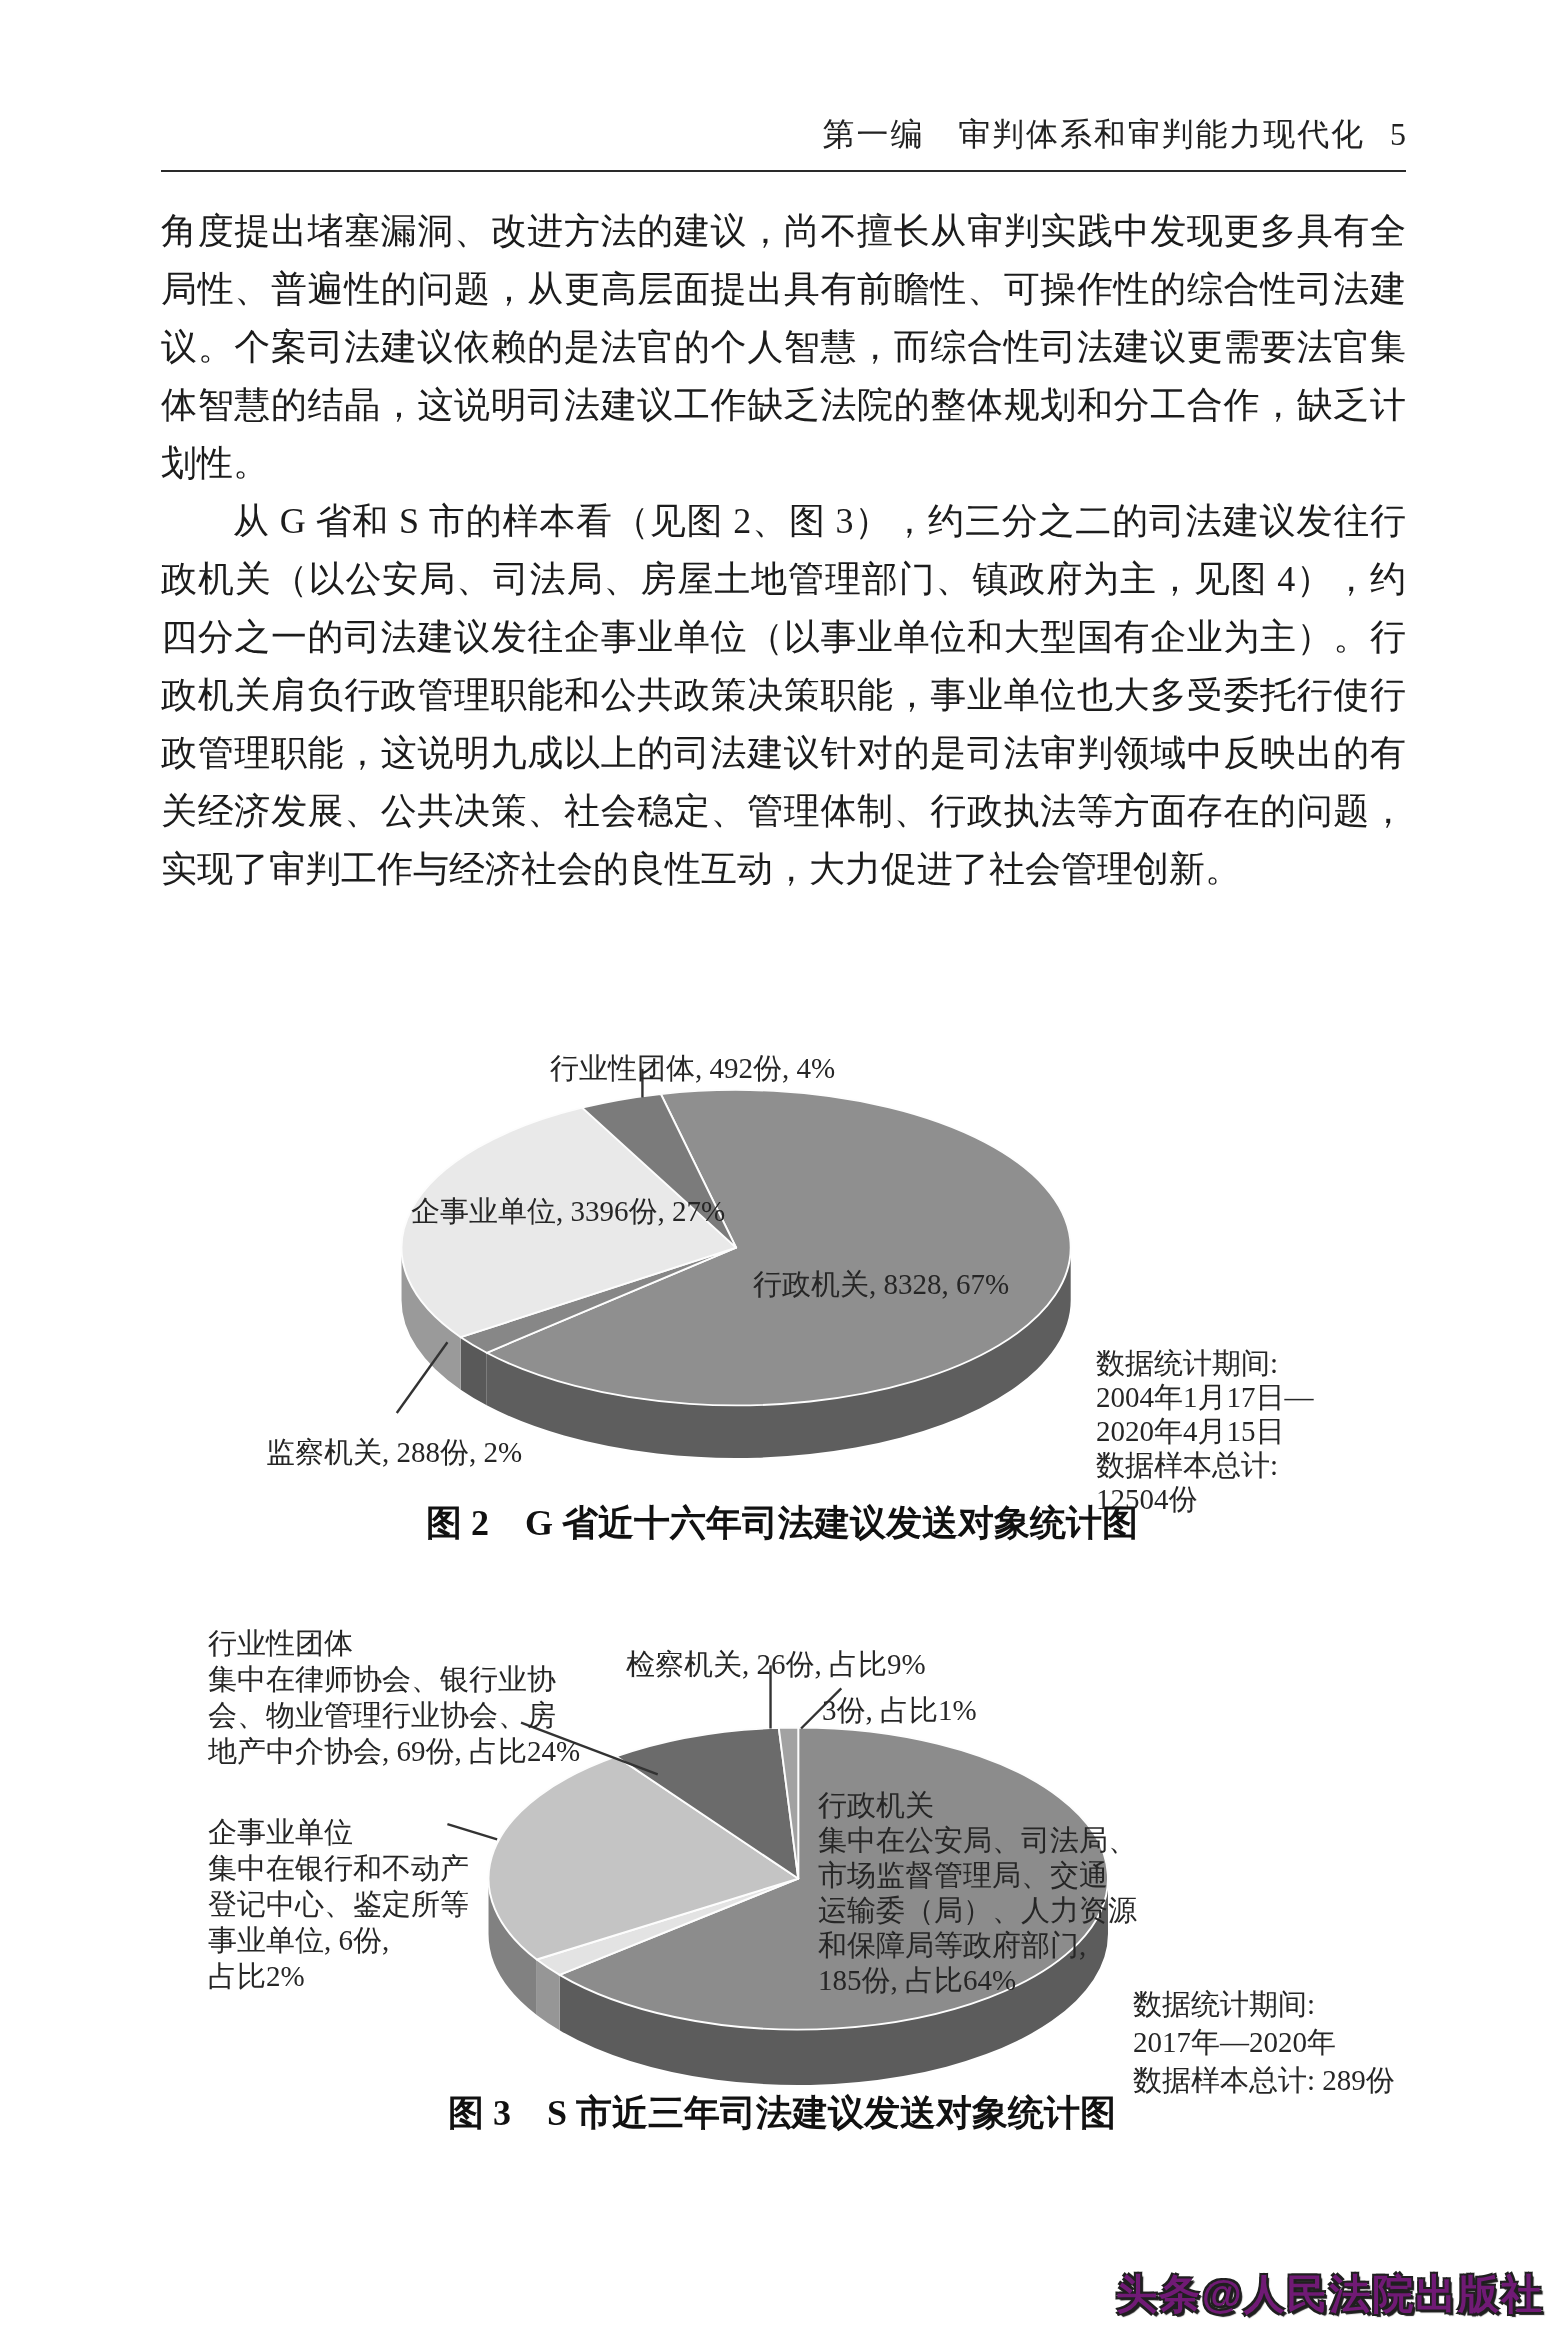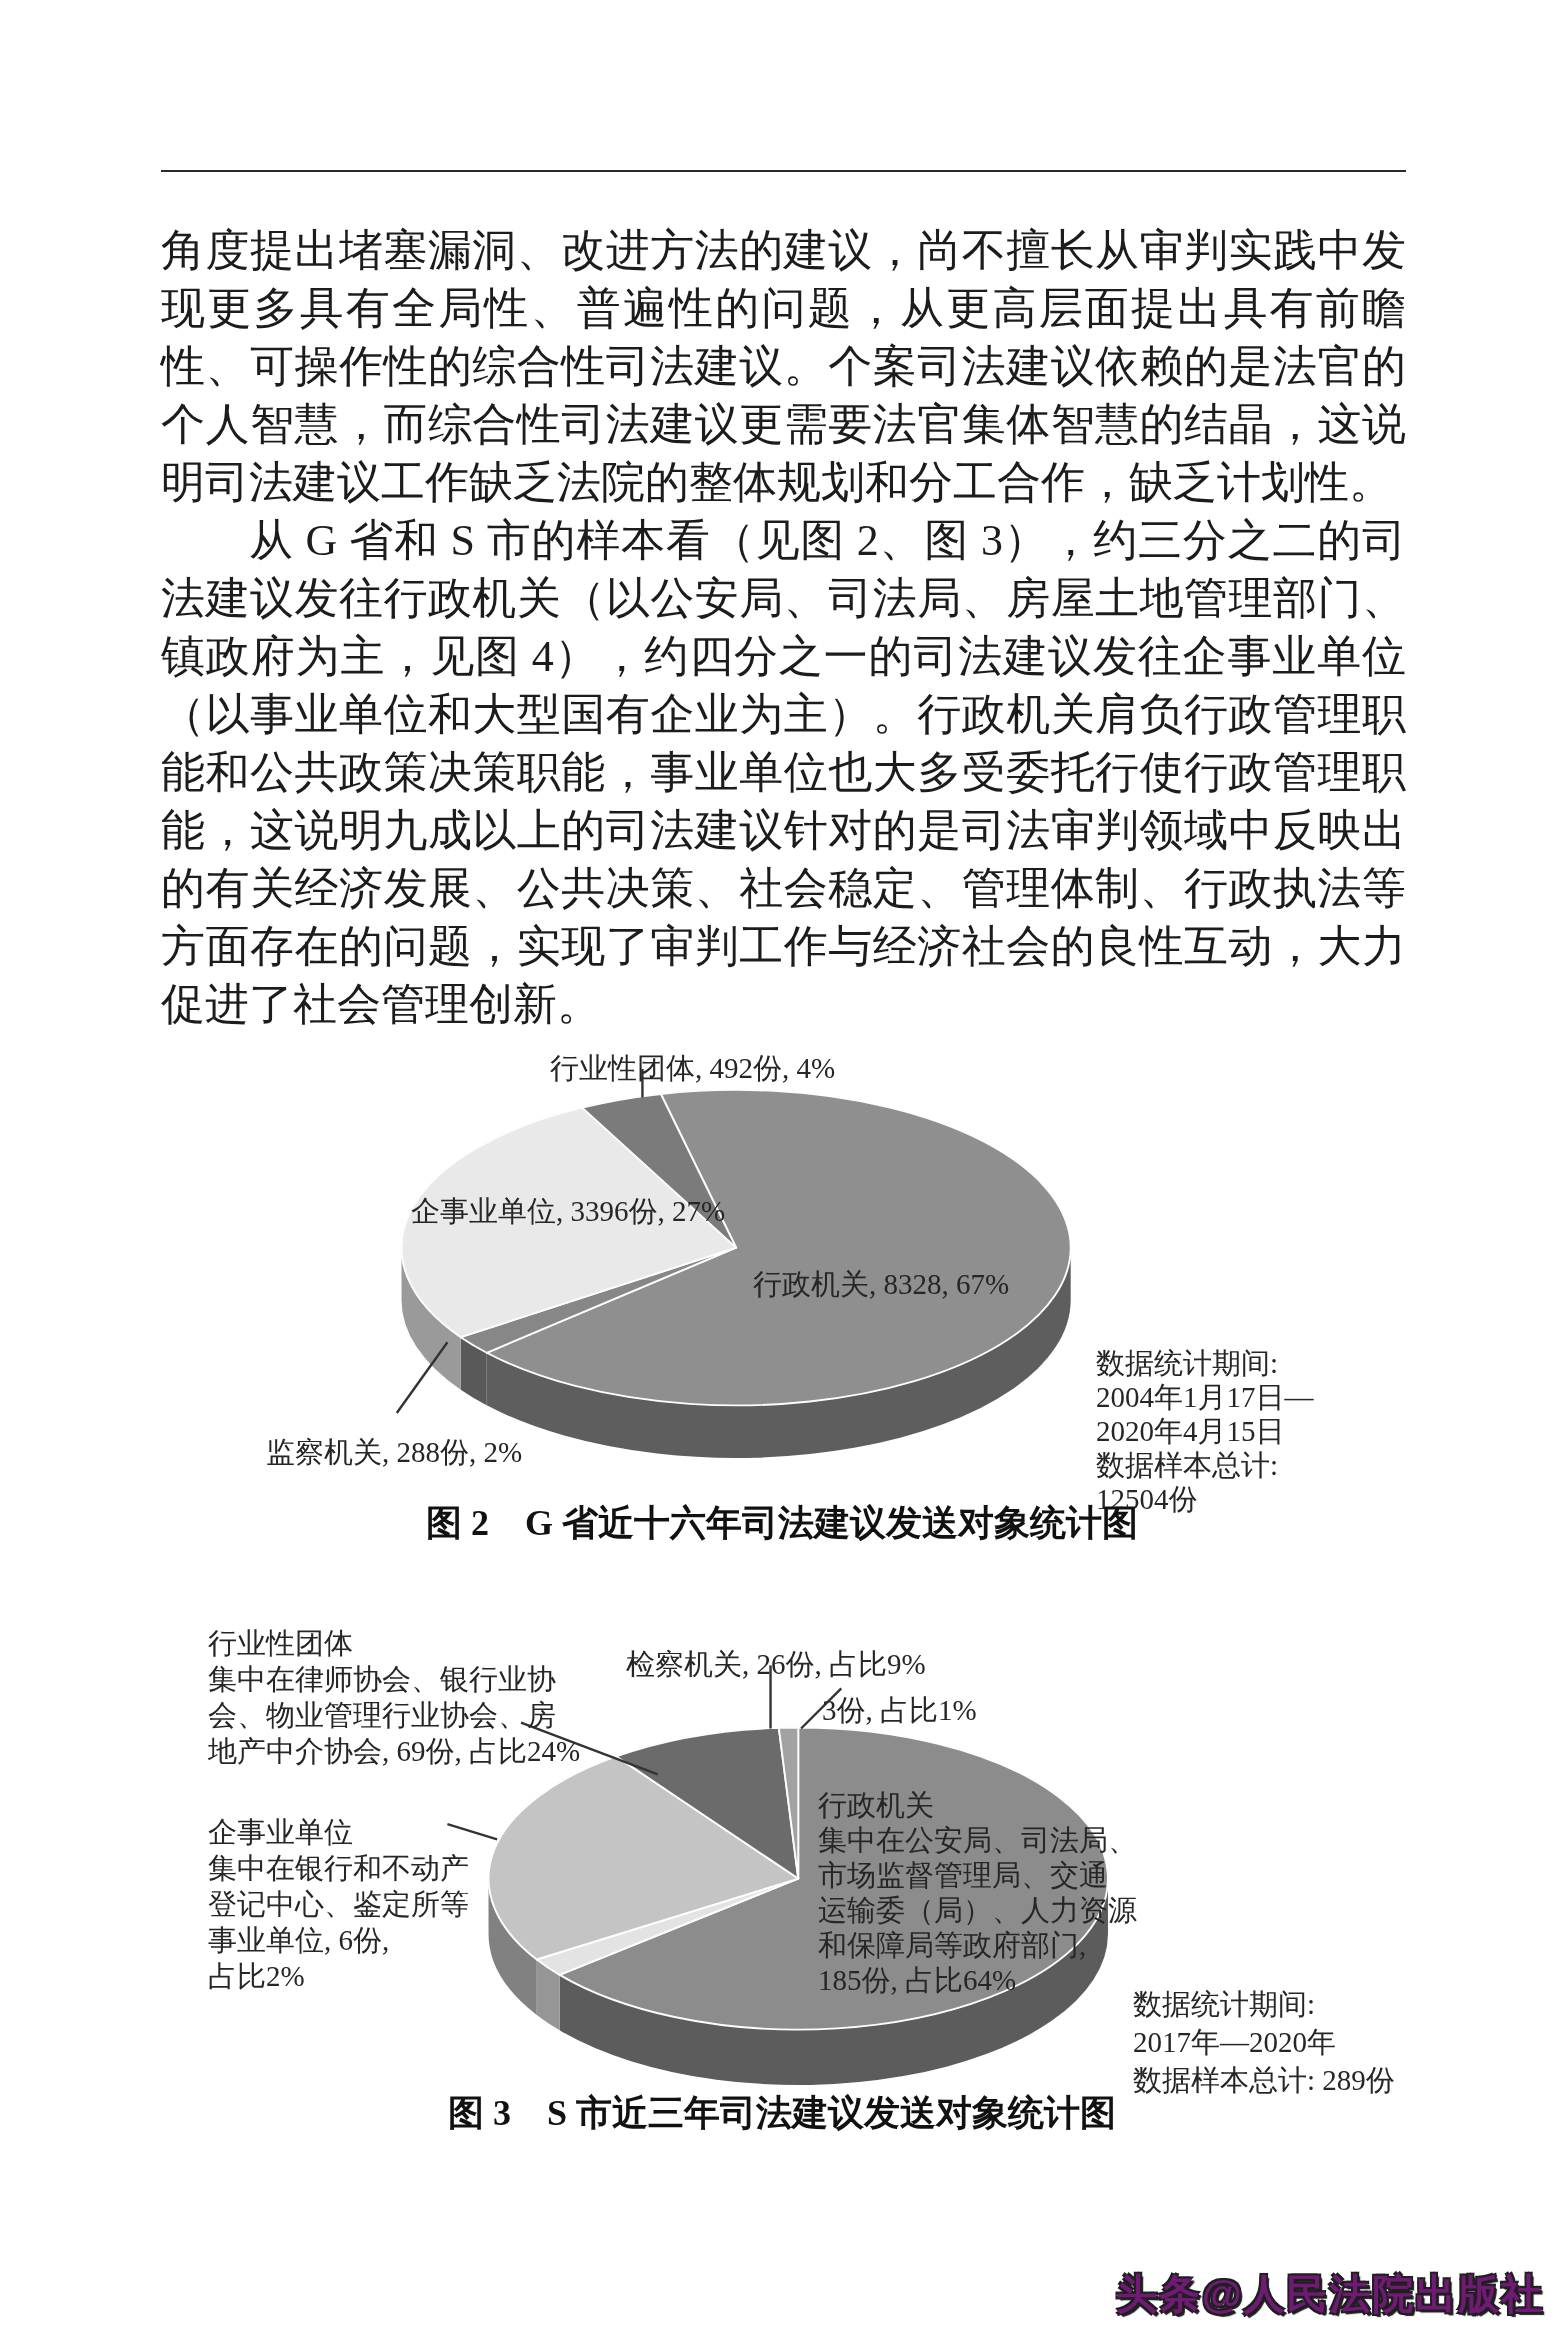--- a/index.html
+++ b/index.html
@@ -12,22 +12,22 @@
   .header-line {
     position:absolute; left:161px; top:113px; width:1245px;
     text-align:right; font-size:32px; letter-spacing:1.9px; color:#222;
   }
   .page-num { margin-left:25px; letter-spacing:0; }
   .header-rule {
     position:absolute; left:161px; top:170px; width:1245px; height:1.9px;
     background:#2a2a2a;
   }
   .body-text {
-    position:absolute; left:161px; top:222px; width:1245px;
-    font-size:44px; line-height:58px; text-align:justify;
+    position:absolute; left:161px; top:202px; width:1245px;
+    font-size:36px; line-height:58px; text-align:justify;
   }
   .subhead { font-weight:bold; text-indent:2em; }
   .indent  { text-indent:2em; }
   figure { position:absolute; left:0; width:1564px; margin:0; }
   #fig1 { top:1023px; height:564px; }
   #fig2 { top:1587px; height:564px; }
   figure svg { position:absolute; left:0; top:0; display:block; }
   .leader { stroke:#333; stroke-width:2.5; fill:none; }
   .chart-label {
     position:absolute; font-size:29px; line-height:36px; color:#262626;
@@ -45,20 +45,23 @@
     font-weight:bold; font-size:41px; letter-spacing:1.9px; color:#701a75;
     text-shadow:-1.9px -1.9px 0 #1f1f1f, 1.9px -1.9px 0 #1f1f1f, -1.9px 1.9px 0 #1f1f1f,
                  1.9px 1.9px 0 #1f1f1f, 2.9px 2.9px 1px #1f1f1f;
   }
 </style>
 </head>
 <body>
 
 <div class="page">
 
+  <div class="header-line">
+    <span>第一编　审判体系和审判能力现代化</span><span class="page-num">5</span>
+  </div>
   <div class="header-rule"></div>
 
   <div class="body-text">
     <p>角度提出堵塞漏洞、改进方法的建议，尚不擅长从审判实践中发现更多具有全局性、普遍性的问题，从更高层面提出具有前瞻性、可操作性的综合性司法建议。个案司法建议依赖的是法官的个人智慧，而综合性司法建议更需要法官集体智慧的结晶，这说明司法建议工作缺乏法院的整体规划和分工合作，缺乏计划性。</p>
     <p class="indent">从 G 省和 S 市的样本看（见图 2、图 3），约三分之二的司法建议发往行政机关（以公安局、司法局、房屋土地管理部门、镇政府为主，见图 4），约四分之一的司法建议发往企事业单位（以事业单位和大型国有企业为主）。行政机关肩负行政管理职能和公共政策决策职能，事业单位也大多受委托行使行政管理职能，这说明九成以上的司法建议针对的是司法审判领域中反映出的有关经济发展、公共决策、社会稳定、管理体制、行政执法等方面存在的问题，实现了审判工作与经济社会的良性互动，大力促进了社会管理创新。</p>
   </div>
 
   <figure id="fig1">
     <svg width="1564" height="564" viewBox="0 0 1636 590">
         <path d="M1120,235 A350,165 0 0 1 509.08340011099824,344.97785759115965 l0,55 A350,165 0 0 0 1120,290 Z" fill="rgb(94,94,94)"></path>

